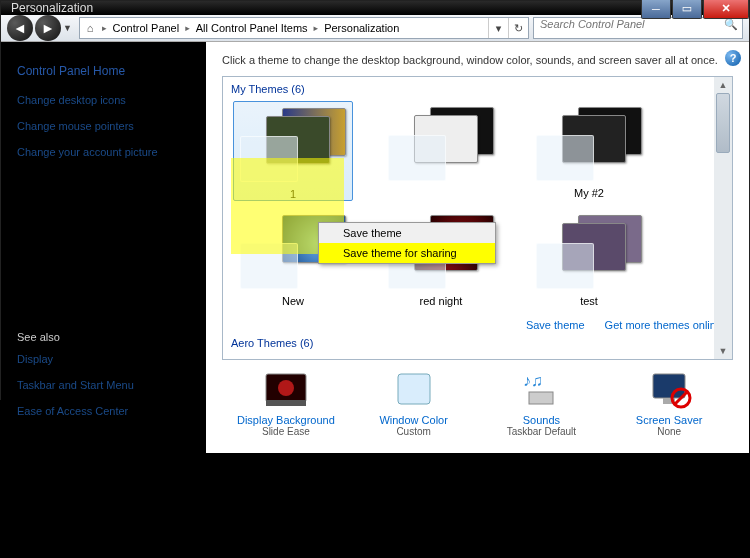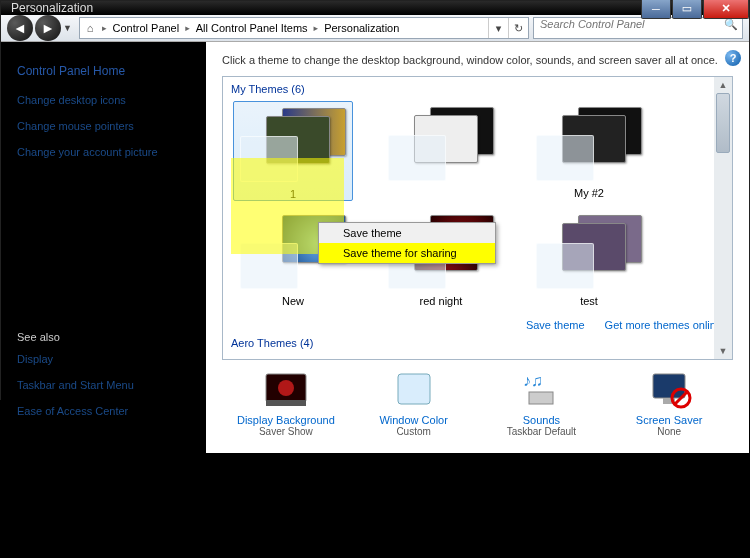--- a/index.html
+++ b/index.html
@@ -170,40 +170,40 @@
             </div>
             <span>test</span>
           </div>
         </div>
 
         <div class="themelinks">
           <span>Save theme</span>
           <span>Get more themes online</span>
         </div>
 
-        <div class="section-title">Aero Themes (4)</div>
+        <div class="section-title">Aero Themes (6)</div>
 
         <div class="scroll">
           <div class="scrollarr" style="top:0">▲</div>
           <div class="scrollthumb"></div>
           <div class="scrollarr" style="bottom:0">▼</div>
         </div>
       </div>
 
       <div class="bottom">
         <div class="bitem">
           <div class="bicon">
             <svg width="48" height="40">
                 <rect x="4" y="4" width="40" height="28" rx="2" fill="#200" stroke="#888"></rect>
                 <circle cx="24" cy="18" r="8" fill="#b01818"></circle>
                 <rect x="4" y="30" width="40" height="6" fill="#555"></rect>
               </svg>
           </div>
           <span class="blabel">Display Background</span>
-          <span class="bval">Saver Show</span>
+          <span class="bval">Slide Ease</span>
         </div>
         <div class="bitem">
           <div class="bicon">
             <svg width="48" height="40">
                 <rect x="8" y="4" width="32" height="30" rx="3" fill="rgba(180,220,250,.5)" stroke="#7ab"></rect>
               </svg>
           </div>
           <span class="blabel">Window Color</span>
           <span class="bval">Custom</span>
         </div>

